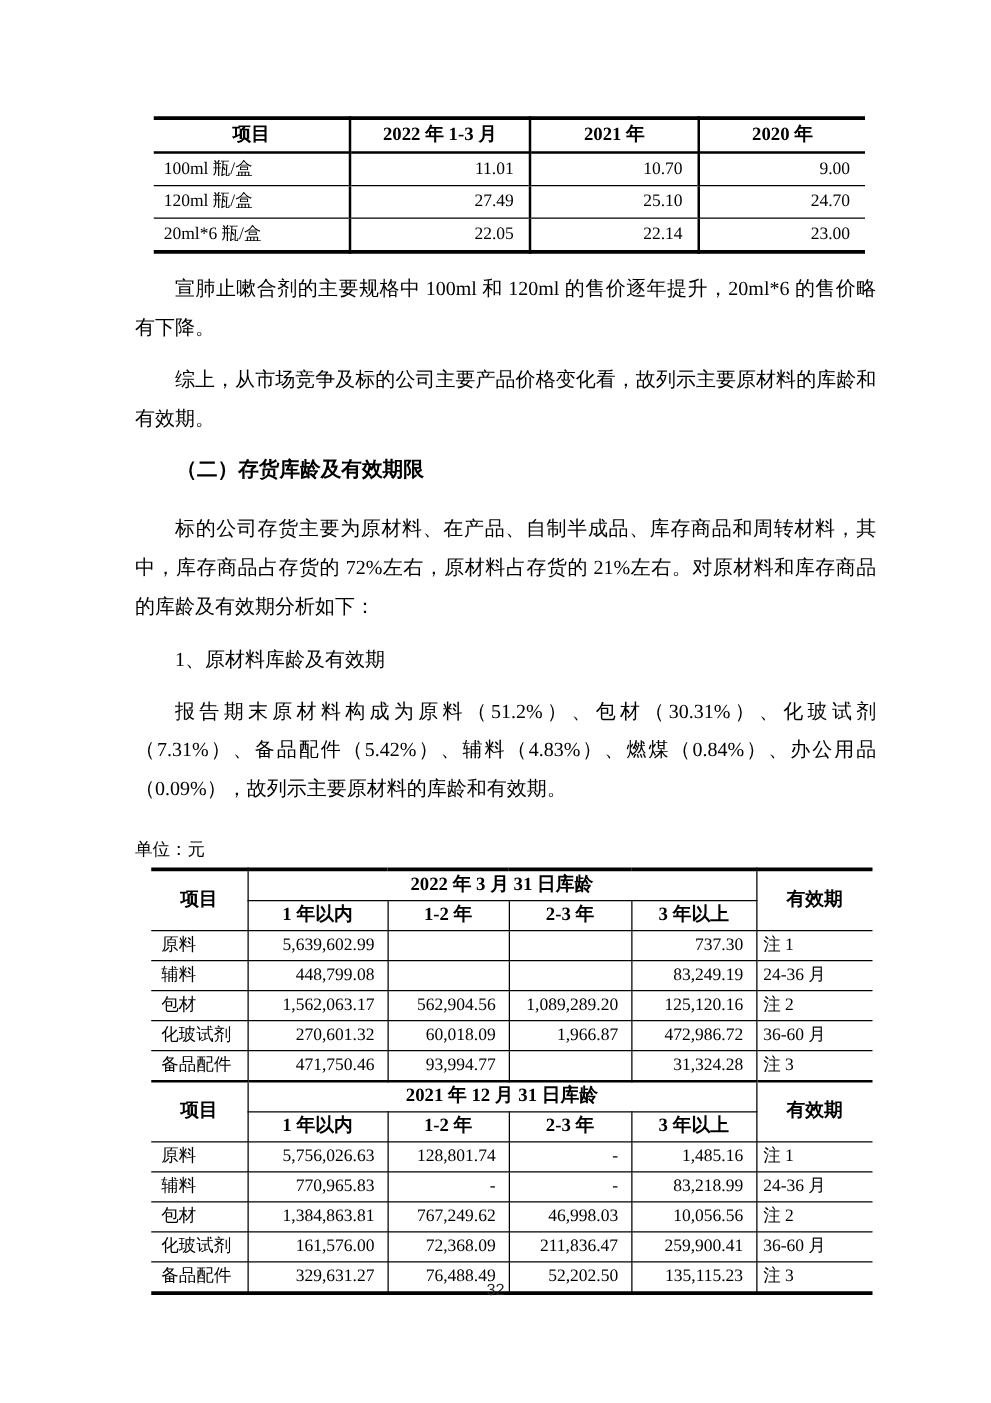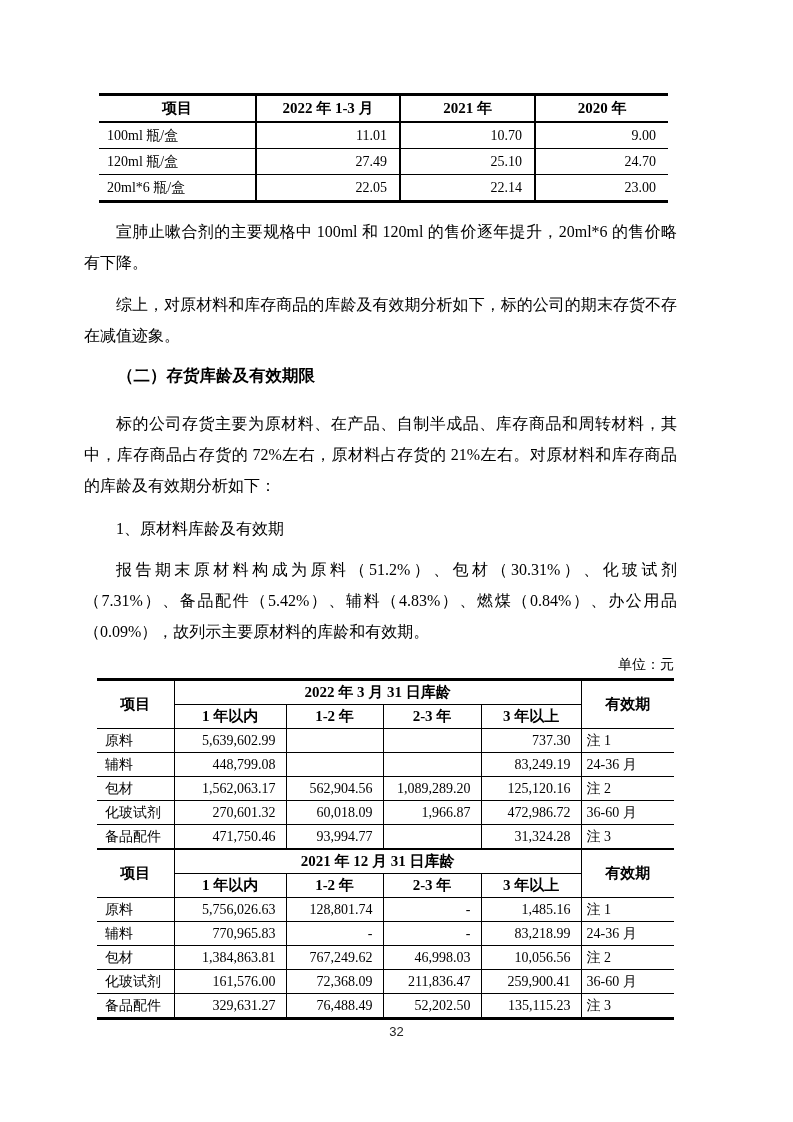--- a/index.html
+++ b/index.html
@@ -1,21 +1,21 @@
 <!DOCTYPE html>
 <html><head>
 <meta charset="utf-8">
 <style>
   html,body{margin:0;padding:0;}
   body{
     width:793px;height:1122px;background:#ffffff;position:relative;
     font-family:"Liberation Serif","DejaVu Serif",serif;color:#000;
     overflow:hidden;
   }
-  .content{position:absolute;left:84px;top:93px;width:593px;}
+  .content{position:absolute;left:108px;top:93px;width:593px;}
 
   
   table{border-collapse:collapse;table-layout:fixed;}
   .t1{
     width:569px;margin-left:15px;
     border-top:3px solid #000;border-bottom:3px solid #000;
     font-size:14px;
   }
   .t1 th,.t1 td{border-bottom:1.5px solid #000;padding:4px 6px;line-height:17px;}
   .t1 th:not(:last-child),.t1 td:not(:last-child){border-right:2px solid #000;}
@@ -31,22 +31,22 @@
   .p1{margin-top:13px;}
   .p2{margin-top:11px;}
   .h2{
     font-size:16.5px;font-weight:bold;line-height:20px;
     text-indent:2em;margin:15px 0 0 0;
   }
   .p3{margin-top:22px;}
   .s1{font-size:16px;line-height:31px;text-indent:2em;margin:12px 0 0 0;}
   .p4{margin-top:10px;}
   .unit{
-    font-size:14px;line-height:19px;text-align:right;
-    margin:8px 3px 4px 0;
+    font-size:14px;line-height:19px;text-align:left;
+    margin:24px 3px 4px 0;
   }
 
   
   .t2{
     width:577px;margin-left:13px;
     border-top:3px solid #000;border-bottom:3px solid #000;
     font-size:14px;
   }
   .t2 th,.t2 td{border-bottom:1px solid #000;padding:3px 5px;line-height:17px;}
   .t2 th:not(:last-child),.t2 td:not(:last-child){border-right:1.5px solid #000;}
@@ -102,21 +102,21 @@
       <tr>
         <td class="item">20ml*6 瓶/盒</td>
         <td class="num">22.05</td>
         <td class="num">22.14</td>
         <td class="num">23.00</td>
       </tr>
     </tbody>
   </table>
 
   <p class="para p1">宣肺止嗽合剂的主要规格中 100ml 和 120ml 的售价逐年提升，20ml*6 的售价略有下降。</p>
-  <p class="para p2">综上，对原材料和库存商品的库龄及有效期分析如下，标的公司的期末存货不存在减值迹象。</p>
+  <p class="para p2">综上，从市场竞争及标的公司主要产品价格变化看，故列示主要原材料的库龄和有效期。</p>
   <h3 class="h2">（二）存货库龄及有效期限</h3>
   <p class="para p3">标的公司存货主要为原材料、在产品、自制半成品、库存商品和周转材料，其中，库存商品占存货的 72%左右，原材料占存货的 21%左右。对原材料和库存商品的库龄及有效期分析如下：</p>
   <p class="s1">1、原材料库龄及有效期</p>
   <p class="para p4">报告期末原材料构成为原料（51.2%）、包材（30.31%）、化玻试剂（7.31%）、备品配件（5.42%）、辅料（4.83%）、燃煤（0.84%）、办公用品（0.09%），故列示主要原材料的库龄和有效期。</p>
   <div class="unit">单位：元</div>
 
   <table class="t2">
     <colgroup>
         <col style="width:77px">
         <col style="width:112px">

